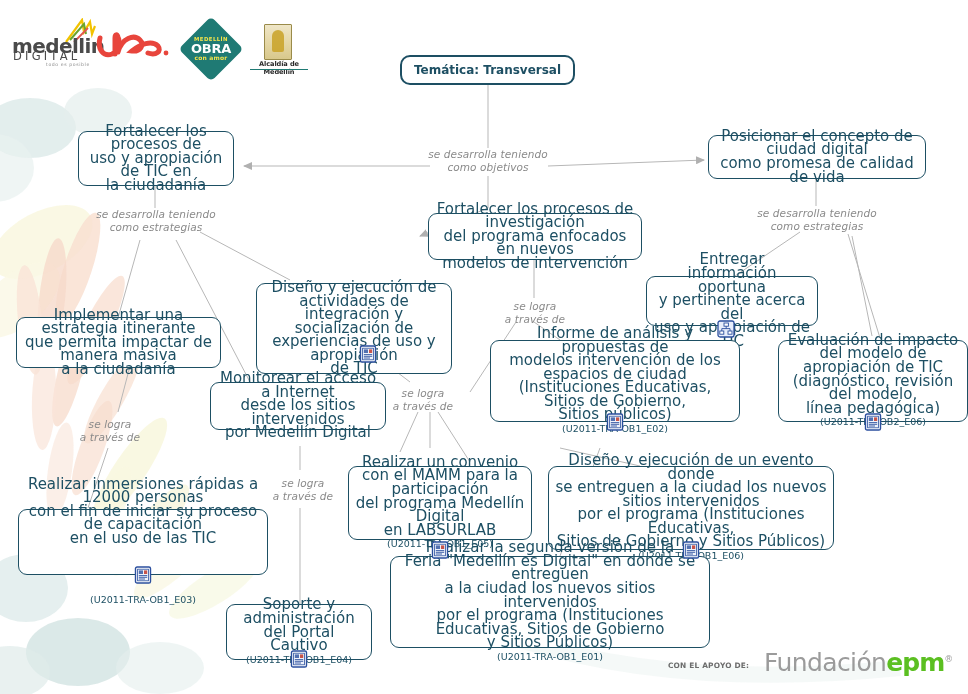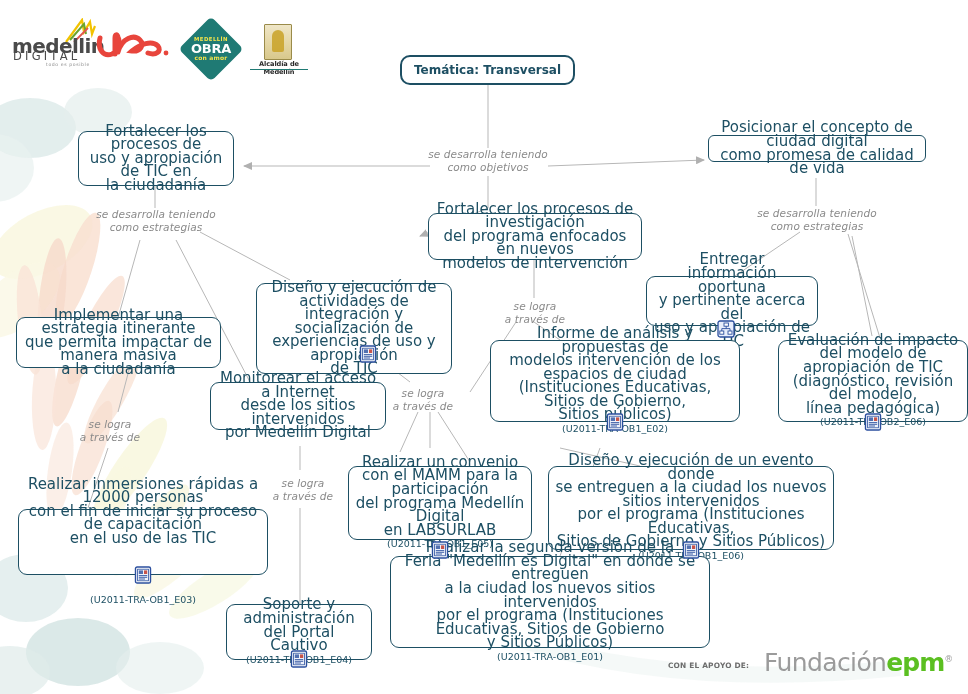--- a/index.html
+++ b/index.html
@@ -247,21 +247,21 @@
   <div class="node" id="node-root" style="left:400px;top:55px;width:175px;height:30px;">
     <div class="txt">Temática: Transversal</div>
   </div>
 
   <div class="node" style="left:78px;top:131px;width:156px;height:55px;">
     <div class="txt">Fortalecer los procesos de
 uso y apropiación de TIC en
 la ciudadanía</div>
   </div>
 
-  <div class="node" style="left:708px;top:135px;width:218px;height:27px;border-radius:6px;">
+  <div class="node" style="left:708px;top:135px;width:218px;height:44px;">
     <div class="txt">Posicionar el concepto de ciudad digital
 como promesa de calidad de vida</div>
   </div>
 
   <div class="node" style="left:428px;top:213px;width:214px;height:47px;">
     <div class="txt">Fortalecer los procesos de investigación
 del programa enfocados en nuevos
 modelos de intervención</div>
   </div>
 

